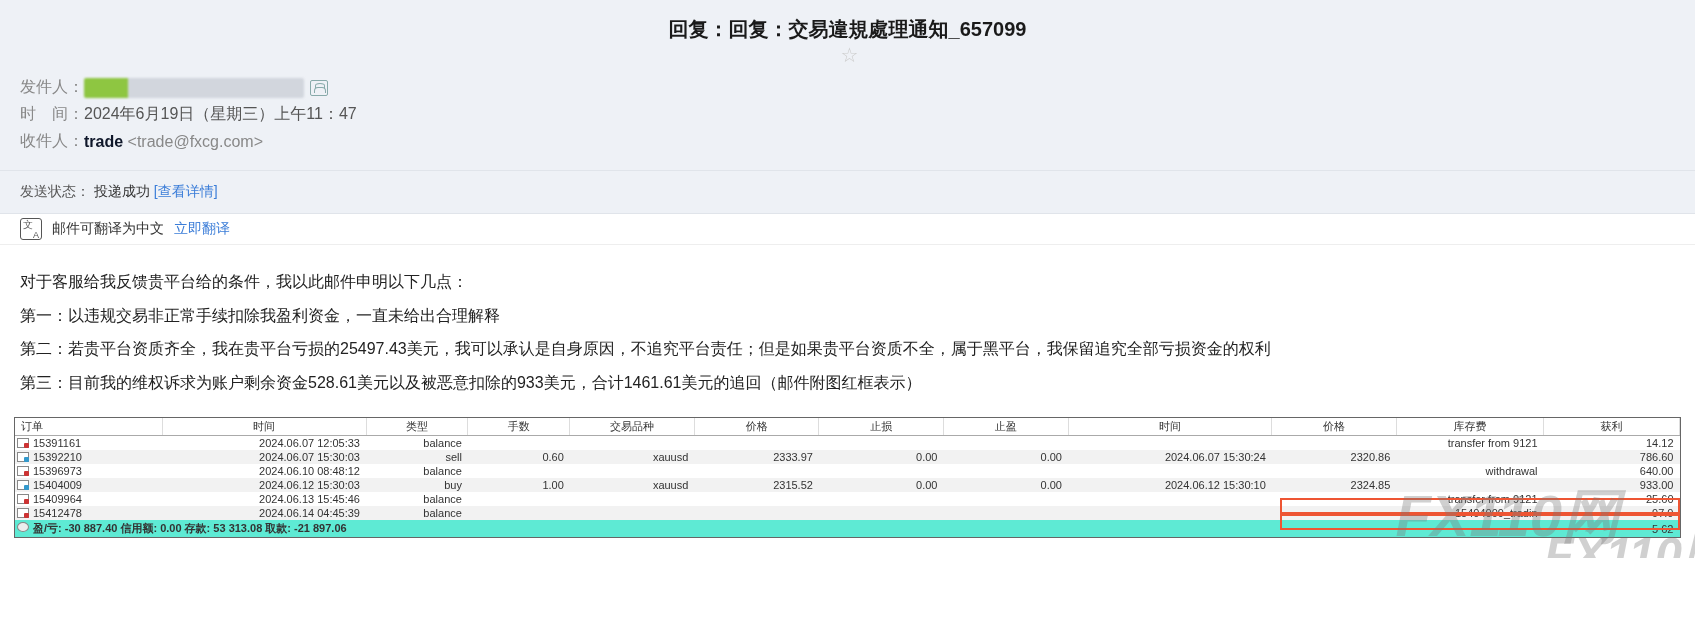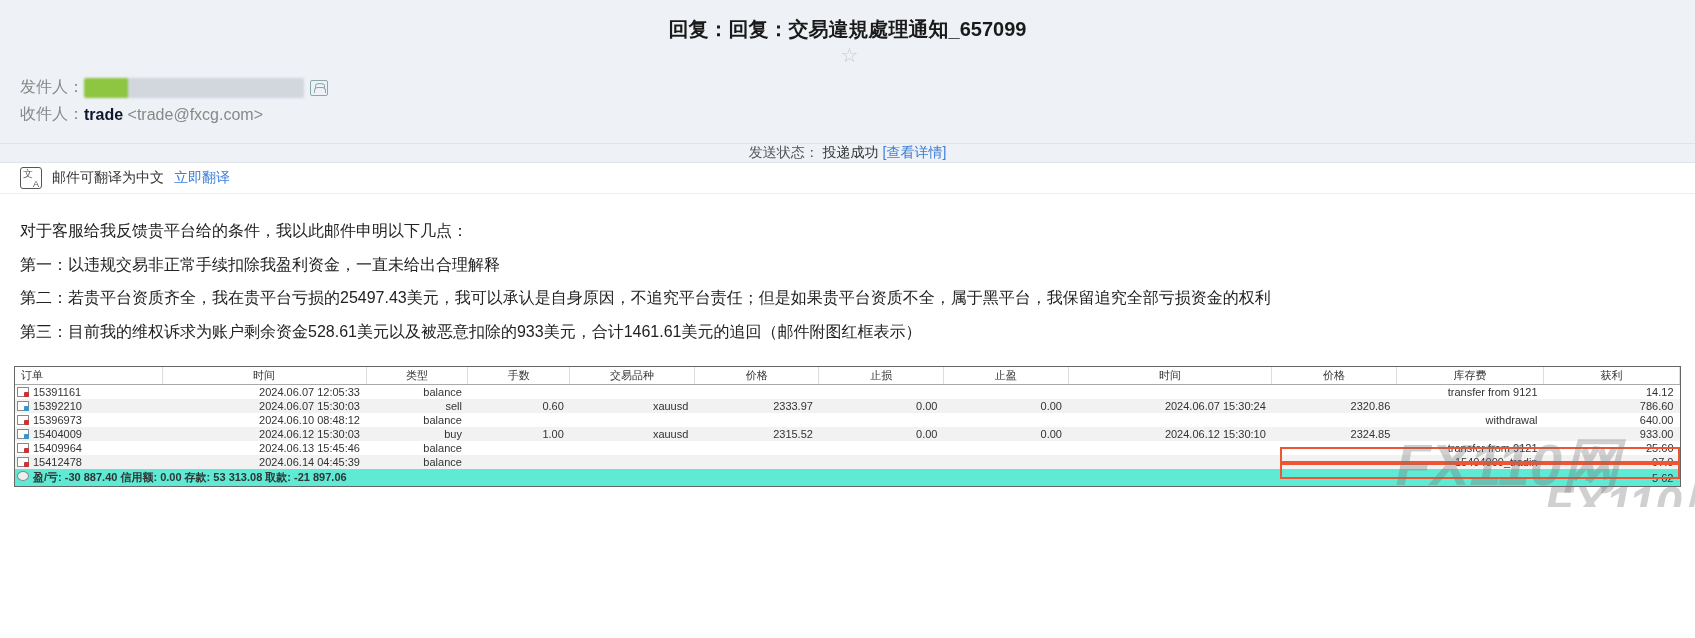--- a/index.html
+++ b/index.html
@@ -9,21 +9,21 @@
 .subject { font-size: 20px; font-weight: bold; color: #1a1a1a; }
 .star-icon { color: #ccc; font-size: 20px; margin-left: 4px; cursor: pointer; }
 .meta-row { margin-bottom: 6px; font-size: 16px; color: #555; display: flex; align-items: center; }
 .meta-label { color: #888; min-width: 56px; display: inline-block; }
 .sender-blur { background: linear-gradient(90deg, #8ec641 0%, #8ec641 20%, #d2d6dd 20%, #d2d6dd 100%); width: 220px; height: 20px; border-radius: 2px; display: inline-block; vertical-align: middle; filter: blur(1px); }
 .contact-icon { display: inline-block; width: 18px; height: 16px; border: 1px solid #8aa; border-radius: 2px; margin-left: 6px; position: relative; vertical-align: middle; }
 .contact-icon::before { content: ""; position: absolute; top: 2px; left: 4px; width: 8px; height: 4px; border: 1px solid #8aa; border-radius: 50% 50% 0 0; border-bottom: none; }
 .contact-icon::after { content: ""; position: absolute; bottom: 2px; left: 3px; width: 10px; height: 5px; border: 1px solid #8aa; border-radius: 4px 4px 0 0; border-bottom: none; }
 .recipient-name { color: #0f172a; font-weight: 600; }
 .recipient-email { color: #888; }
-.status-bar { padding: 0 20px; border-top: 1px solid #e0e4ea; border-bottom: 1px solid #e0e4ea; font-size: 14px; color: #555; background: #eef1f6; text-align: center; }
+.status-bar { padding: 12px 20px; border-top: 1px solid #e0e4ea; border-bottom: 1px solid #e0e4ea; font-size: 14px; color: #555; background: #eef1f6; }
 .status-success { color: #333; font-weight: normal; }
 .link { color: #3b7dd8; cursor: pointer; }
 .translate-bar { padding: 4px 20px; display: flex; align-items: center; gap: 10px; border-bottom: 1px solid #eee; }
 .translate-icon { width: 22px; height: 22px; border: 1.5px solid #555; border-radius: 3px; position: relative; display: inline-block; }
 .translate-icon::before { content: "文"; position: absolute; font-size: 10px; top: -1px; left: 2px; color: #555; }
 .translate-icon::after { content: "A"; position: absolute; font-size: 9px; bottom: -1px; right: 2px; color: #555; }
 .body-content { padding: 20px 20px 10px 20px; font-size: 16px; line-height: 2.1; color: #222; }
 .trade-table-wrap { margin: 8px 14px 20px 14px; border: 1px solid #666; font-size: 11px; font-family: Tahoma, Arial, sans-serif; position: relative; }
 .trade-table { width: 100%; border-collapse: collapse; }
 .trade-table th, .trade-table td { padding: 1px 6px; text-align: right; white-space: nowrap; font-weight: normal; }
@@ -59,20 +59,24 @@
   <div class="subject-row">
     <span class="subject">回复：回复：交易違規處理通知_657099</span>
     <span class="star-icon">☆</span>
   </div>
   <div class="meta-row">
     <span class="meta-label">发件人：</span>
     <span class="sender-blur"></span>
     <span class="contact-icon"></span>
   </div>
   <div class="meta-row">
+    <span class="meta-label">时　间：</span>
+    <span>2024年6月19日（星期三）上午11：47</span>
+  </div>
+  <div class="meta-row">
     <span class="meta-label">收件人：</span>
     <span class="recipient-name">trade</span>&nbsp;
     <span class="recipient-email">&lt;trade@fxcg.com&gt;</span>
   </div>
 </div>
 
 <div class="status-bar">
   <span>发送状态：</span>
   <span class="status-success">投递成功</span>
   <span class="link">[查看详情]</span>

